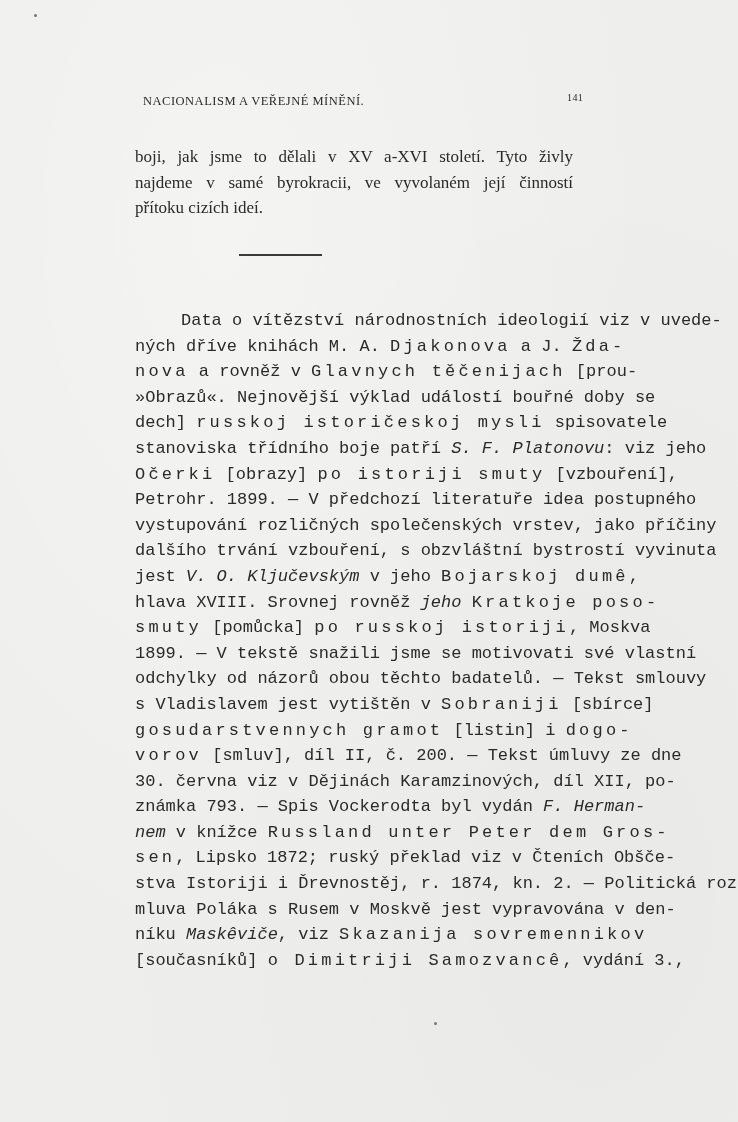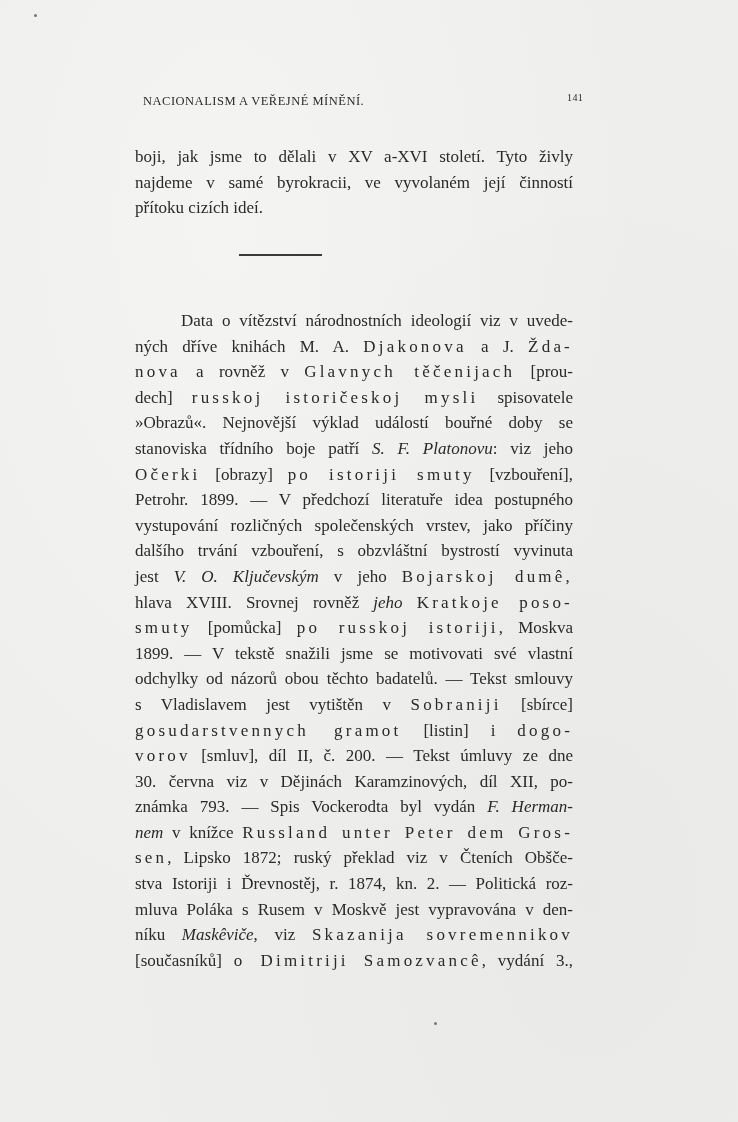--- a/index.html
+++ b/index.html
@@ -70,21 +70,21 @@
       padding-left: 46px;
     }
     .sp {
       letter-spacing: 3.2px;
       margin-top: 28px;
     }
     .it {
       font-style: italic;
     }
     .block1 { top: 144px; }
-    .block2 { top: 308px; }
+    .block2 { top: 308px; font-family: Liberation Mono, monospace; }
     .rule {
       position: absolute;
       top: 254px;
       left: 239px;
       width: 83px;
       height: 1.5px;
       background: #3a3a3a;
     }
     .speck {
       position: absolute;
@@ -108,22 +108,22 @@
     <span class="line">najdeme v samé byrokracii, ve vyvolaném její činností</span>
     <span class="line last">přítoku cizích ideí.</span>
   </div>
 
   <div class="rule"></div>
 
   <div class="text-block block2">
     <span class="line indent"><span>Data o vítězství národnostních ideologií viz v uvede-</span></span>
     <span class="line"><span>ných dříve knihách M. A. </span><span class="sp">Djakonova</span><span> a J. </span><span class="sp">Žda-</span></span>
     <span class="line"><span class="sp">nova</span><span> a rovněž v </span><span class="sp">Glavnych těčenijach</span><span> [prou-</span></span>
+    <span class="line"><span>»Obrazů«. Nejnovější výklad událostí bouřné doby se</span></span>
     <span class="line"><span>dech] </span><span class="sp">russkoj istoričeskoj mysli</span><span> spisovatele</span></span>
-    <span class="line"><span>»Obrazů«. Nejnovější výklad událostí bouřné doby se</span></span>
     <span class="line"><span>stanoviska třídního boje patří </span><span class="it">S. F. Platonovu</span><span>: viz jeho</span></span>
     <span class="line"><span class="sp">Očerki</span><span> [obrazy] </span><span class="sp">po istoriji smuty</span><span> [vzbouření],</span></span>
     <span class="line"><span>Petrohr. 1899. — V předchozí literatuře idea postupného</span></span>
     <span class="line"><span>vystupování rozličných společenských vrstev, jako příčiny</span></span>
     <span class="line"><span>dalšího trvání vzbouření, s obzvláštní bystrostí vyvinuta</span></span>
     <span class="line"><span>jest </span><span class="it">V. O. Ključevským</span><span> v jeho </span><span class="sp">Bojarskoj dumê,</span></span>
     <span class="line"><span>hlava XVIII. Srovnej rovněž </span><span class="it">jeho</span><span> </span><span class="sp">Kratkoje poso-</span></span>
     <span class="line"><span class="sp">smuty</span><span> [pomůcka] </span><span class="sp">po russkoj istoriji</span><span>, Moskva</span></span>
     <span class="line"><span>1899. — V tekstě snažili jsme se motivovati své vlastní</span></span>
     <span class="line"><span>odchylky od názorů obou těchto badatelů. — Tekst smlouvy</span></span>

